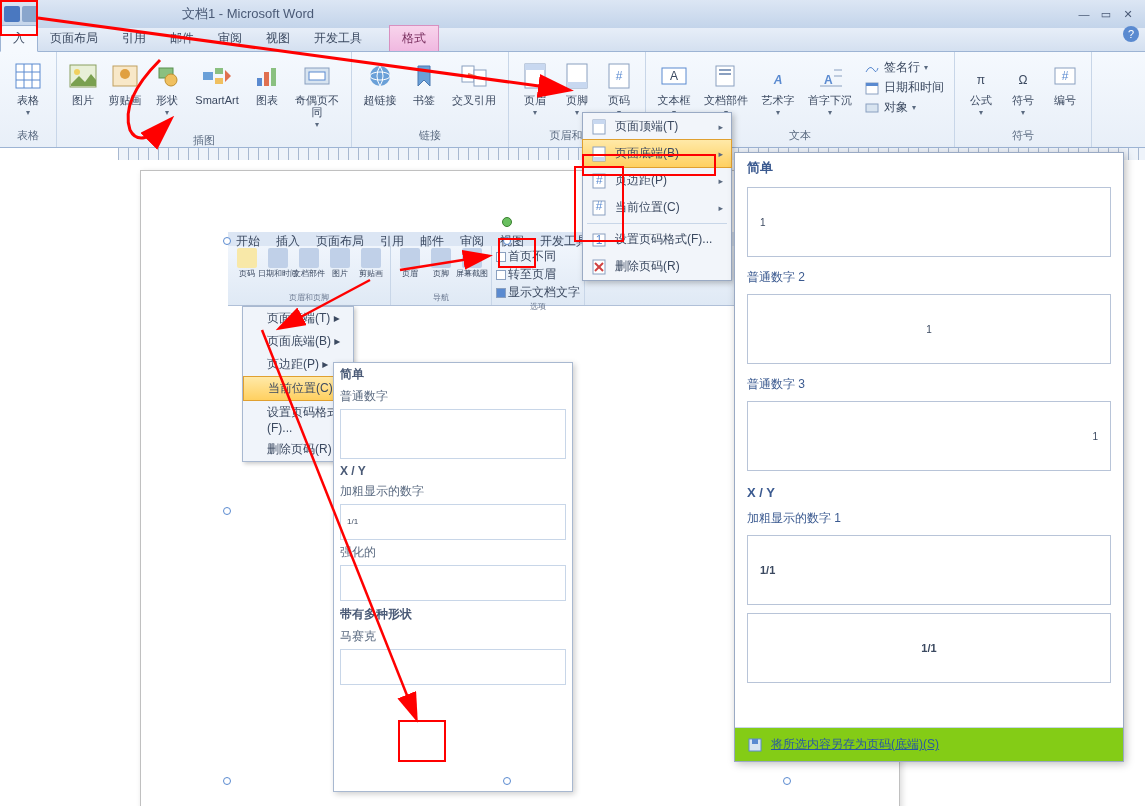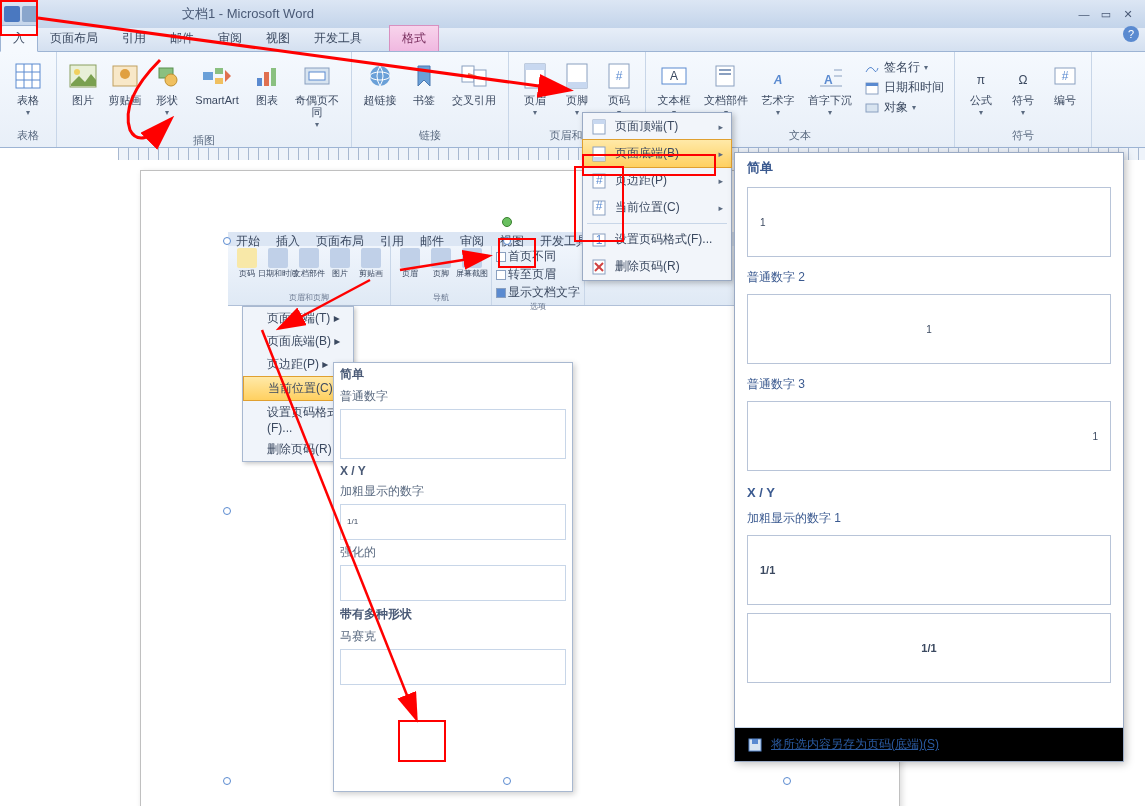--- a/index.html
+++ b/index.html
@@ -62,21 +62,21 @@
 .pn-sep{height:1px;background:#c8d6e8;margin:2px 4px}
 .gallery{position:absolute;left:734px;top:152px;width:390px;height:610px;background:#fff;border:1px solid #9aaac4;box-shadow:2px 2px 8px rgba(0,0,0,.25);z-index:60;overflow-y:auto}
 .gallery .cat{padding:6px 12px;font-weight:bold;color:#3b5a90;font-size:13px}
 .gallery .item-label{padding:4px 12px;color:#3b5a90;font-size:12px}
 .gallery .preview{margin:4px 12px 8px;height:70px;border:1px solid #b8c4d8;background:#fff;position:relative;display:flex;align-items:center}
 .gallery .preview .num{position:absolute;font-size:10px;color:#3b4960}
 .gallery .preview .num.left{left:12px}
 .gallery .preview .num.center{left:50%;transform:translateX(-50%)}
 .gallery .preview .num.right{right:12px}
 .gallery .preview .num.bold{font-weight:bold;font-size:11px}
-.gallery .footer{position:absolute;bottom:0;left:0;right:0;padding:8px 12px;background:#000000;border-top:1px solid #c8d6e8;display:flex;align-items:center;gap:8px}
+.gallery .footer{position:absolute;bottom:0;left:0;right:0;padding:8px 12px;background:#84cc16;border-top:1px solid #c8d6e8;display:flex;align-items:center;gap:8px}
 .gallery .footer .ic{width:16px;height:16px}
 .gallery .footer a{color:#2a5aa0;text-decoration:underline;font-size:12px}
 .redbox{position:absolute;border:2px solid #ff0000;z-index:100;pointer-events:none}
 .redarrow{position:absolute;z-index:99;pointer-events:none}
 svg{display:block}
 .help-icon{position:absolute;right:6px;top:26px;width:16px;height:16px;background:#5a8ad0;border-radius:50%;color:#fff;text-align:center;font-size:11px;line-height:16px}
 .sel-handles{position:absolute;z-index:5;pointer-events:none}
 .sel-handle{position:absolute;width:8px;height:8px;background:#fff;border:1px solid #5a8ad0;border-radius:50%}
 .sel-rot{position:absolute;width:10px;height:10px;background:#6ac060;border:1px solid #3a8030;border-radius:50%}
 </style>

